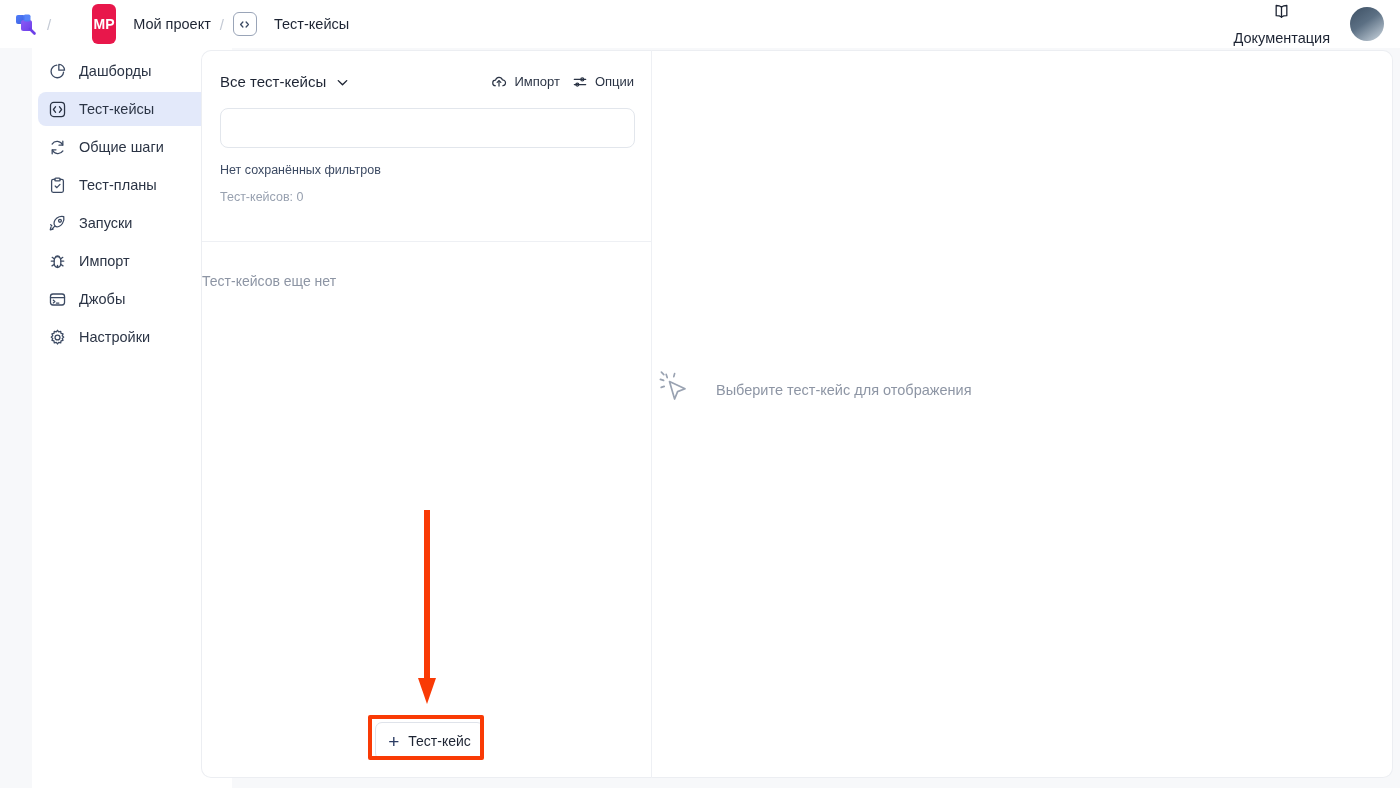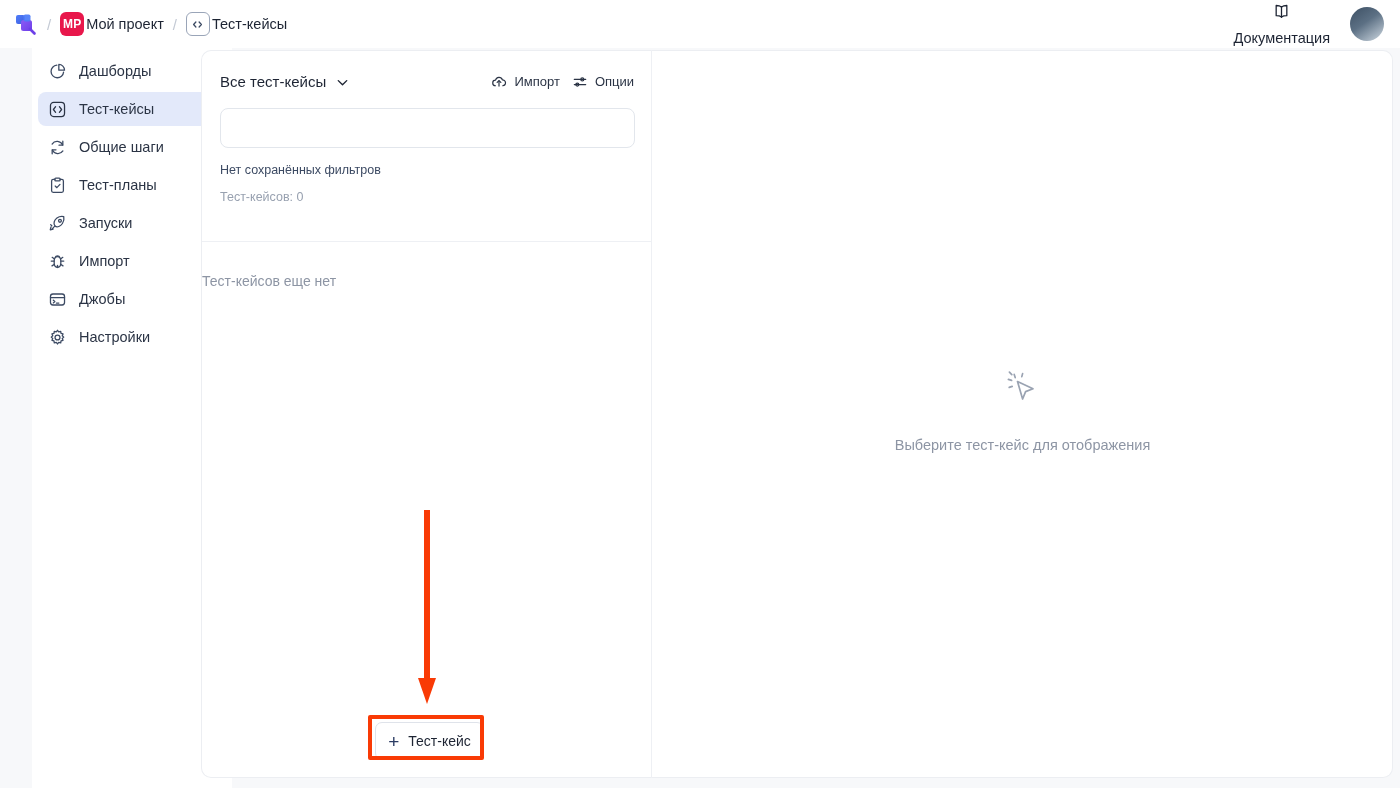--- a/index.html
+++ b/index.html
@@ -14,27 +14,28 @@
   
   .topbar {
     position: absolute; top: 0; left: 0; width: 1400px; height: 48px;
     background: #ffffff;
     display: flex; align-items: center;
     padding: 0 16px 0 14px;
   }
   .logo { width: 24px; height: 24px; flex: 0 0 auto; }
   .crumb-sep { color: #c3c9d4; font-size: 15px; margin: 0 9px; user-select: none; }
   .mp-badge {
-    width: 24px; height: 24px; border-radius: 6px;
+    width: 24px; height: 40px; border-radius: 6px;
     background: #e8174b; color: #fff;
-    font-size: 12px; font-weight: bold; letter-spacing: .2px;
+    font-size: 14px; font-weight: bold; letter-spacing: .2px;
     display: flex; align-items: center; justify-content: center;
     flex: 0 0 auto;
-  }
-  .crumb-text { font-size: 14.5px; color: #1d2433; margin-left: 2px; white-space: nowrap; }
+    margin-left: 32px;
+  }
+  .crumb-text { font-size: 14.5px; color: #1d2433; margin-left: 17px; white-space: nowrap; }
   .code-badge {
     width: 24px; height: 24px; border-radius: 6px;
     border: 1.4px solid #9aa5b8; color: #3c4a63;
     display: flex; align-items: center; justify-content: center;
     font-size: 11px; flex: 0 0 auto;
   }
   .spacer { flex: 1 1 auto; }
   .doc-link {
     display: flex; align-items: center; gap: 9px;
     font-size: 14.5px; color: #1d2433; cursor: pointer; flex-direction: column;
@@ -118,21 +119,21 @@
     background: #ffffff;
     border-radius: 0 10px 10px 0;
     border: 1px solid #eceef2; border-left: none;
   }
   .v-divider {
     position: absolute; left: 651px; top: 50px;
     width: 1px; height: 728px; background: #eef0f4;
   }
   .detail-empty {
     position: absolute; left: 0; top: 316px; width: 741px;
-    display: flex; flex-direction: column; align-items: center; gap: 24px;
+    display: flex; flex-direction: row; align-items: center; gap: 18px;
   }
   .detail-empty-text { font-size: 14.5px; color: #8d95a4; }
 
   
   .anno-arrow { position: absolute; left: 418px; top: 510px; pointer-events: none; }
   .anno-box {
     position: absolute; left: 368px; top: 715px;
     width: 116px; height: 45px;
     border: 4px solid #f93a05; border-radius: 2px;
     pointer-events: none;

